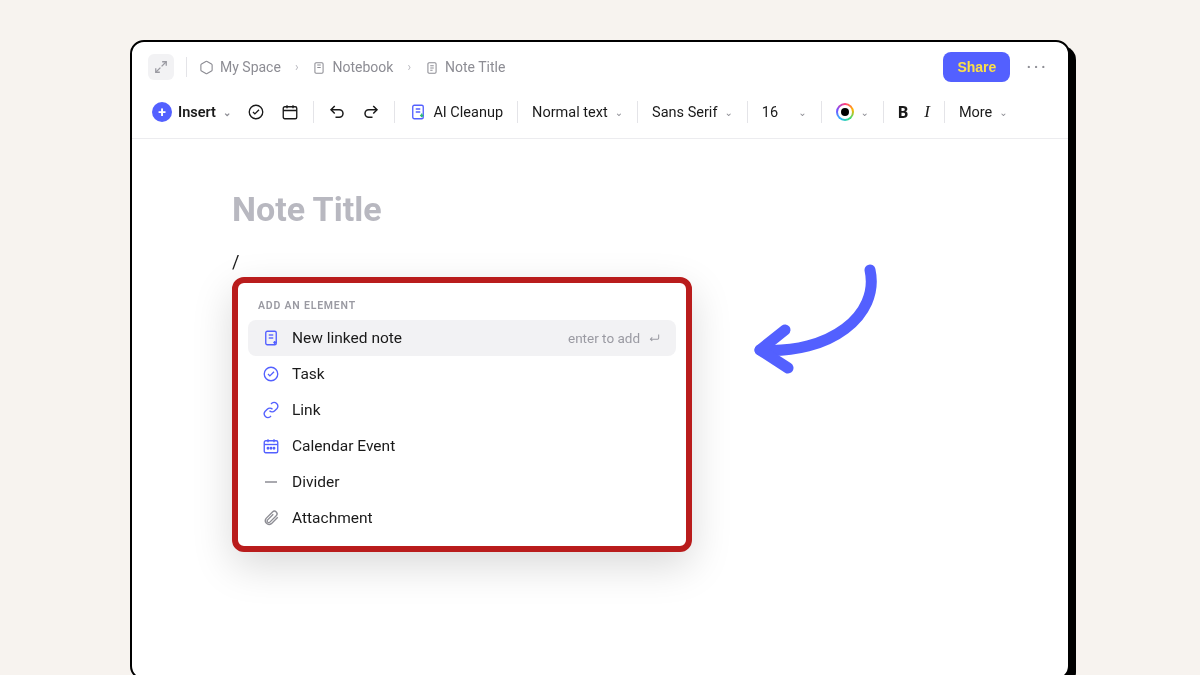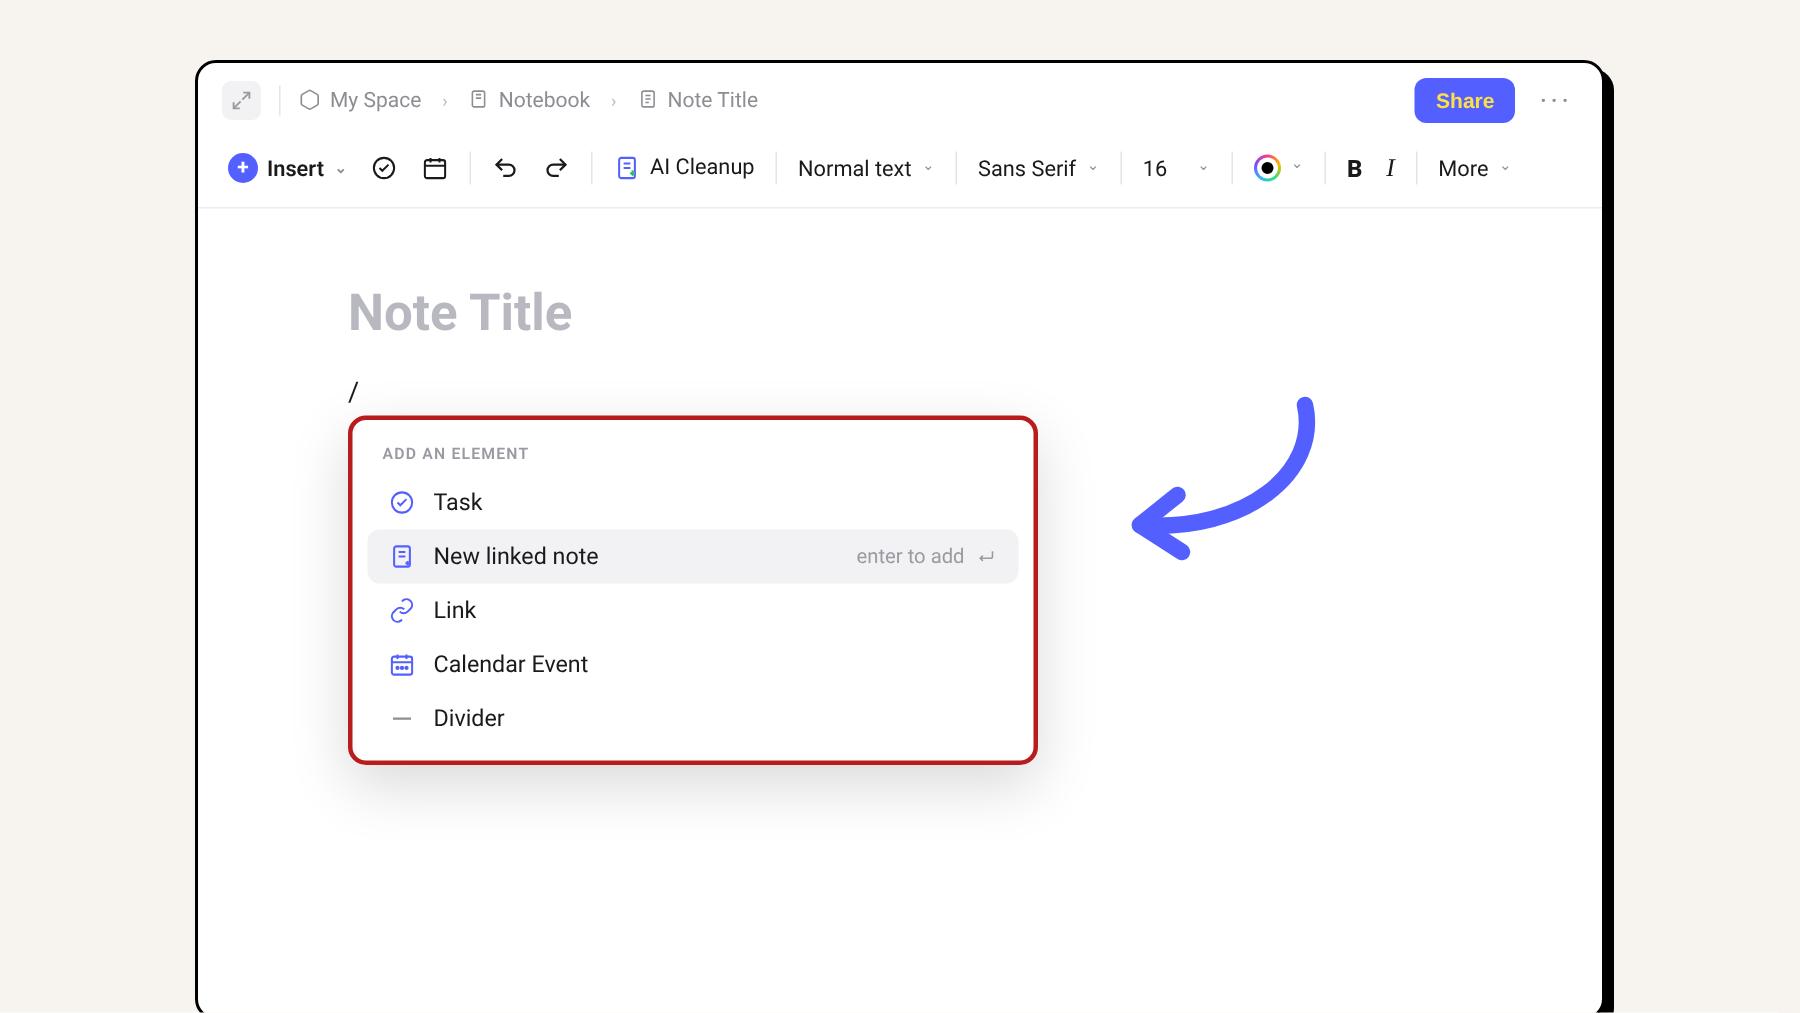--- a/index.html
+++ b/index.html
@@ -35,21 +35,21 @@
     width: 26px; height: 26px;
     border-radius: 6px;
     background: #f2f2f4;
     display: flex; align-items: center; justify-content: center;
     color: #9a9aa2;
   }
   .vdiv {
     width: 1px; height: 20px; background: #e4e4e8;
   }
   .crumb {
-    display: flex; align-items: flex-start; gap: 6px;
+    display: flex; align-items: flex-end; gap: 6px;
     color: #8d8d94;
     font-size: 14px;
     cursor: pointer;
   }
   .crumb svg { color: #8d8d94; }
   .chev { color: #b8b8bf; font-size: 12px; padding: 0 2px; }
   .spacer { flex: 1; }
   .share-btn {
     background: #5360ff;
     color: #fde047;
@@ -71,21 +71,21 @@
   .toolbar {
     display: flex;
     align-items: center;
     gap: 8px;
     padding: 6px 16px 12px 16px;
     font-size: 14.5px;
     color: #1a1a1a;
     border-bottom: 1px solid #ececef;
   }
   .tbtn {
-    display: flex; gap: 6px;
+    display: flex; align-items: center; gap: 6px;
     padding: 4px 4px;
     cursor: pointer;
     border-radius: 6px;
   }
   .insert-btn {
     background: none;
     display: flex; align-items: center; gap: 6px;
     font-weight: 600;
   }
   .plus-circle {
@@ -128,21 +128,21 @@
     font-size: 18px;
     color: #1a1a1a;
   }
   
   .popup {
     position: absolute;
     left: 100px;
     top: 138px;
     width: 460px;
     background: #fff;
-    border: 3px solid #b91c1c;
+    border: 6px solid #b91c1c;
     border-radius: 12px;
     box-shadow: 0 14px 40px rgba(0,0,0,0.15);
     padding: 10px 6px;
   }
   .popup-heading {
     font-size: 10.5px;
     letter-spacing: 0.8px;
     color: #9a9aa2;
     font-weight: 600;
     padding: 6px 14px 8px 14px;
@@ -298,48 +298,48 @@
     </div>
   </div>
 
   <div class="editor">
     <div class="note-title">Note Title</div>
     <div class="slash">/</div>
 
     <div class="popup">
       <div class="popup-heading">ADD AN ELEMENT</div>
 
-      <div class="popup-item">
-        <span class="picon">
-          <svg width="18" height="18" viewBox="0 0 24 24" fill="none" stroke="currentColor" stroke-width="1.8">
-              <circle cx="12" cy="12" r="9"></circle>
-              <path d="M8 12l2.5 2.5L16 9"></path>
-            </svg>
-        </span>
-        <span>Task</span>
-      </div>
-
       <div class="popup-item selected">
         <span class="picon">
           <svg width="18" height="18" viewBox="0 0 24 24" fill="none" stroke="currentColor" stroke-width="1.8">
               <rect x="5" y="3" width="14" height="18" rx="2"></rect>
               <line x1="9" y1="8" x2="15" y2="8"></line>
               <line x1="9" y1="12" x2="15" y2="12"></line>
               <line x1="15" y1="18" x2="19" y2="18"></line>
               <line x1="17" y1="16" x2="17" y2="20"></line>
             </svg>
         </span>
         <span>New linked note</span>
         <span class="hint">
           <span>enter to add</span>
           <svg width="16" height="14" viewBox="0 0 24 24" fill="none" stroke="#9a9aa2" stroke-width="1.8">
               <path d="M20 6v6a2 2 0 0 1-2 2H6"></path>
               <path d="M9 11l-3 3 3 3"></path>
             </svg>
         </span>
+      </div>
+
+      <div class="popup-item">
+        <span class="picon">
+          <svg width="18" height="18" viewBox="0 0 24 24" fill="none" stroke="currentColor" stroke-width="1.8">
+              <circle cx="12" cy="12" r="9"></circle>
+              <path d="M8 12l2.5 2.5L16 9"></path>
+            </svg>
+        </span>
+        <span>Task</span>
       </div>
 
       <div class="popup-item">
         <span class="picon">
           <svg width="18" height="18" viewBox="0 0 24 24" fill="none" stroke="currentColor" stroke-width="1.8">
               <path d="M10 13a5 5 0 0 0 7 0l3-3a5 5 0 0 0-7-7l-1 1"></path>
               <path d="M14 11a5 5 0 0 0-7 0l-3 3a5 5 0 0 0 7 7l1-1"></path>
             </svg>
         </span>
         <span>Link</span>
@@ -364,20 +364,28 @@
 
       <div class="popup-item">
         <span class="picon gray">
           <svg width="18" height="18" viewBox="0 0 24 24" fill="none" stroke="currentColor" stroke-width="2">
               <line x1="4" y1="12" x2="20" y2="12"></line>
             </svg>
         </span>
         <span>Divider</span>
       </div>
 
+      <div class="popup-item">
+        <span class="picon gray">
+          <svg width="18" height="18" viewBox="0 0 24 24" fill="none" stroke="currentColor" stroke-width="1.8">
+              <path d="M21 11l-8.5 8.5a5 5 0 0 1-7-7L14 4a3.5 3.5 0 0 1 5 5l-8.5 8.5a2 2 0 0 1-3-3L15 7"></path>
+            </svg>
+        </span>
+        <span>Attachment</span>
+      </div>
     </div>
   </div>
 </div>
 
 <svg class="arrow" viewBox="0 0 160 120">
   <path d="M140 10 C 150 55, 100 95, 30 90" stroke="#5360ff" stroke-width="11" fill="none" stroke-linecap="round"></path>
   <path d="M30 90 L55 70 M30 90 L58 108" stroke="#5360ff" stroke-width="11" fill="none" stroke-linecap="round"></path>
 </svg>
 
 </body></html>

